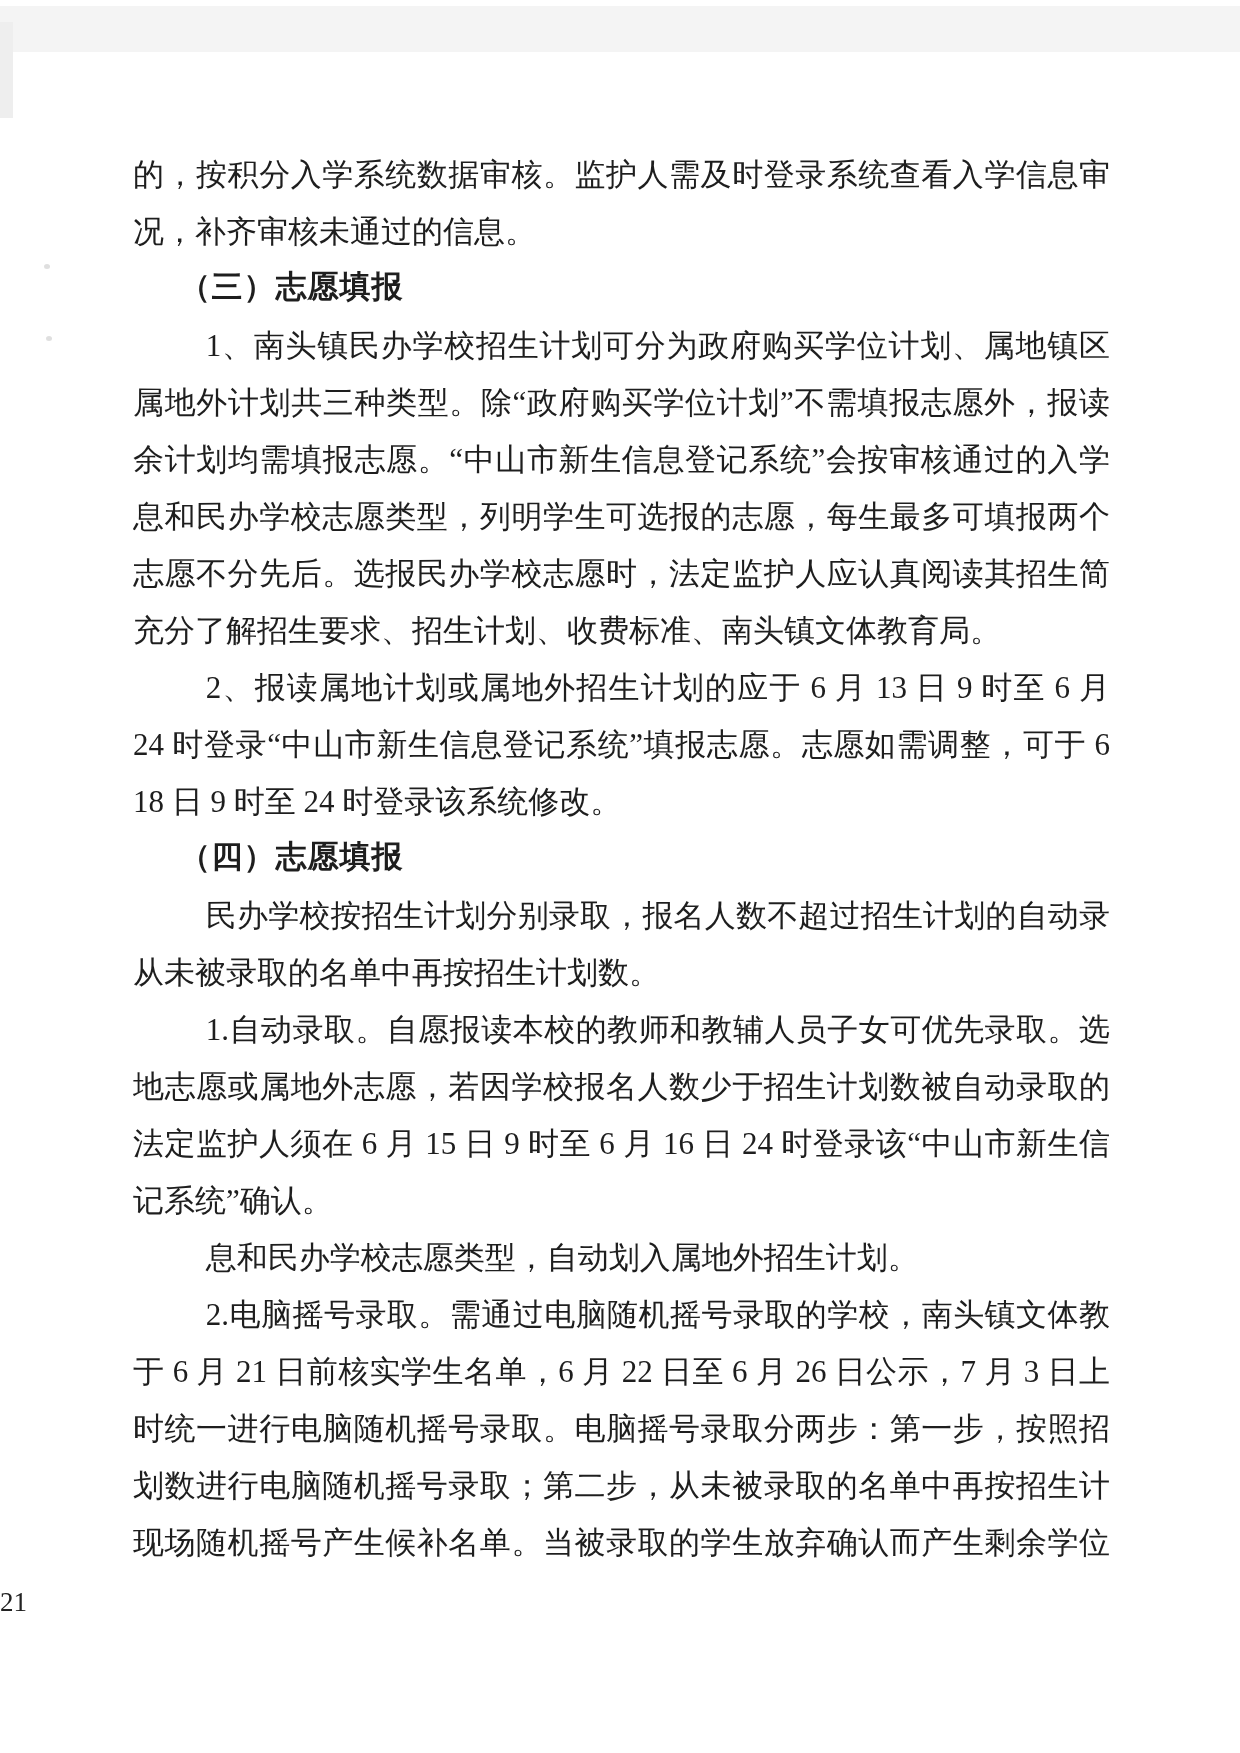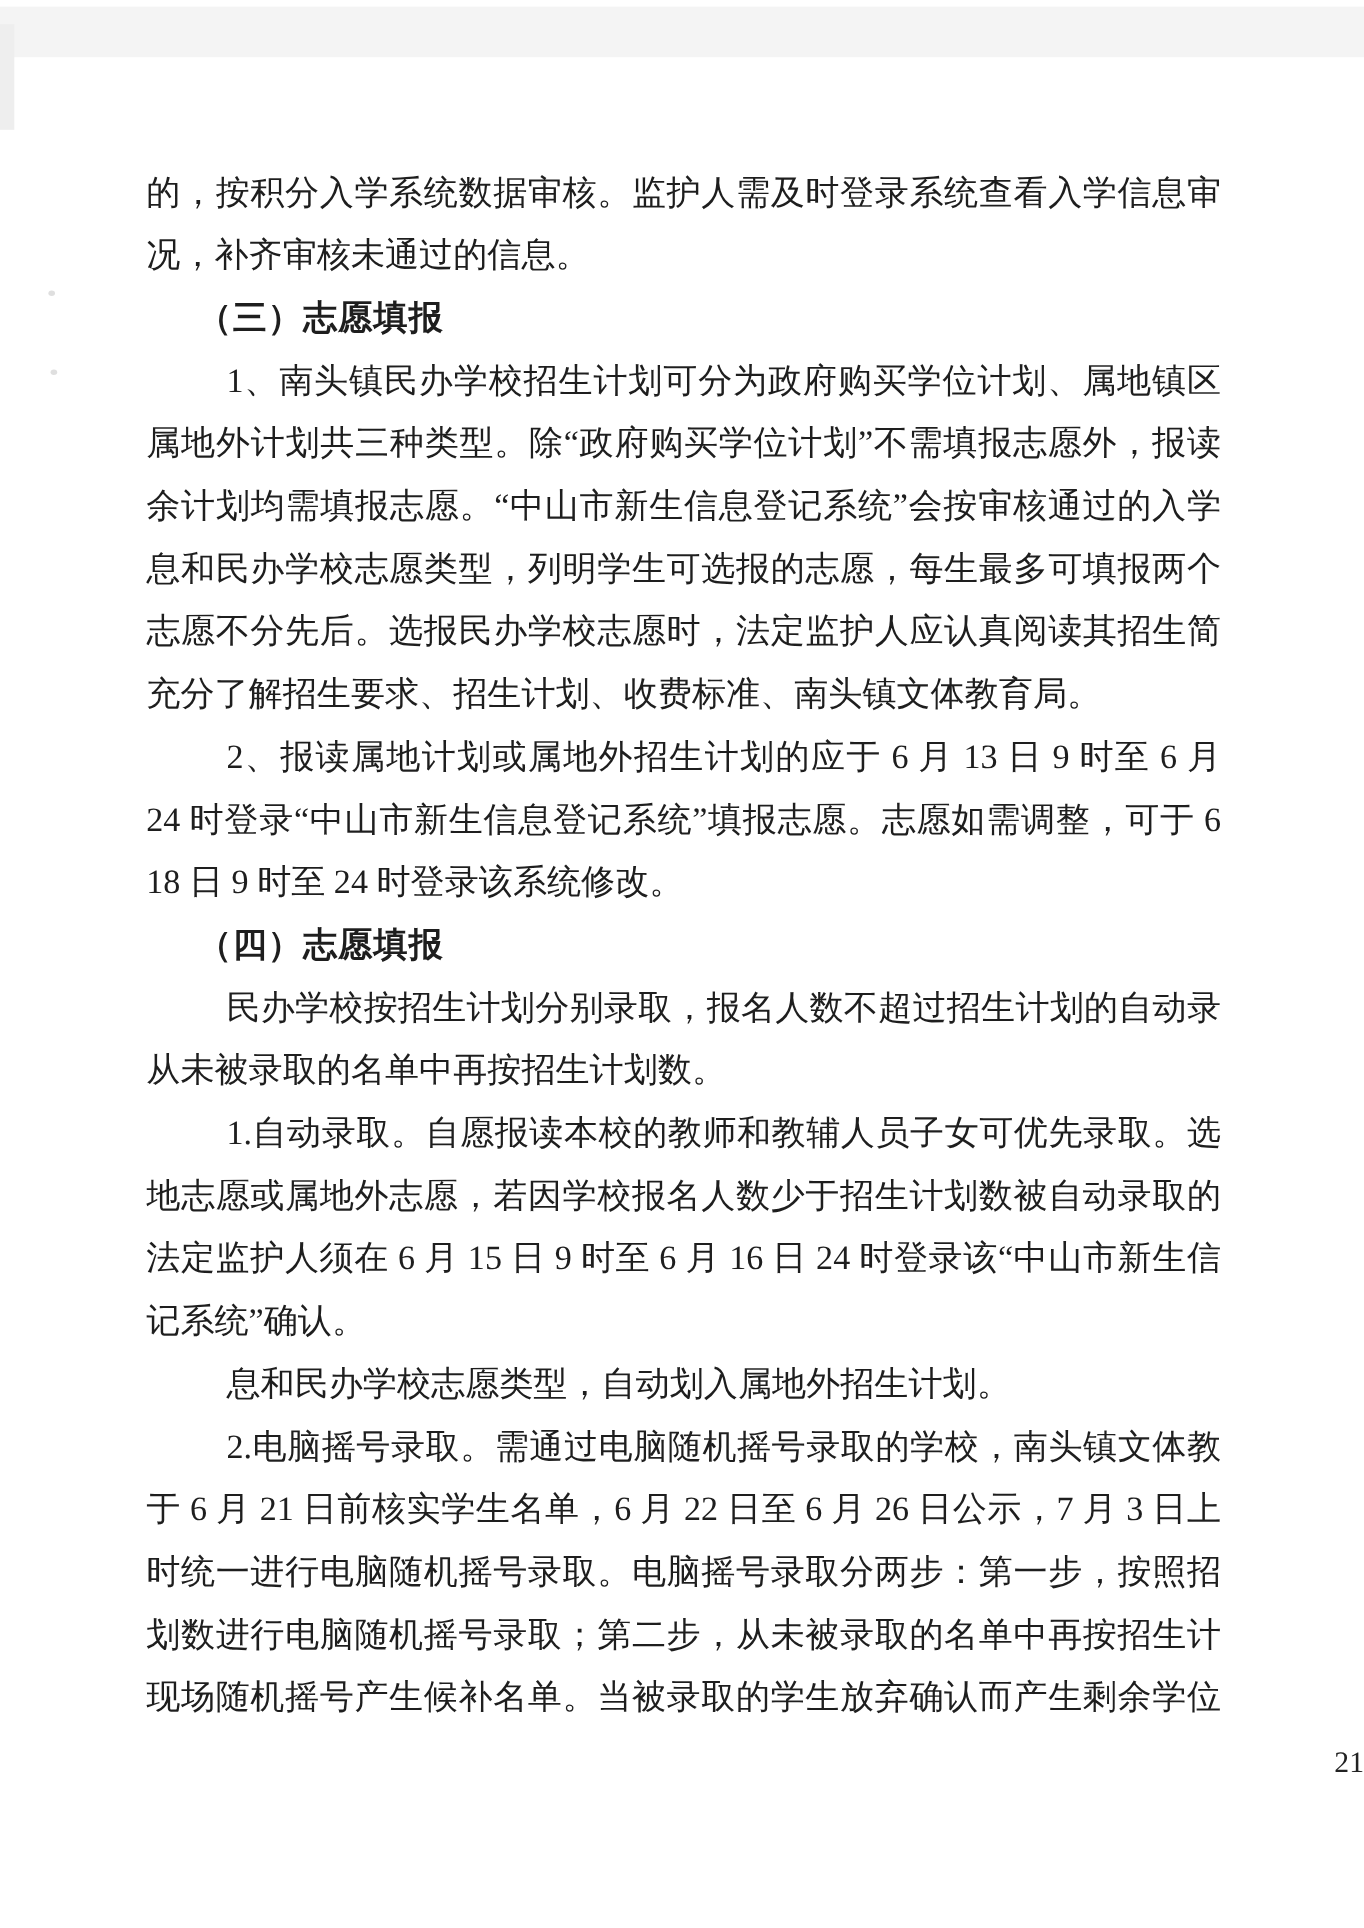--- a/index.html
+++ b/index.html
@@ -49,33 +49,33 @@
     height: 57px;
     color: #1e1e1e;
     text-align: justify;
     text-align-last: left;
     overflow: hidden;
   }
   .line.fill {
     text-align-last: justify;
   }
   .line.heading {
-    font-family: Liberation Serif, serif;
+    font-family: Liberation Mono, monospace;
     font-weight: 700;
     letter-spacing: 1px;
   }
   .line.indent { text-indent: 2.35em; }
   .line.heading.indent { text-indent: 1.5em; }
 
   .page-number {
     position: absolute;
     top: 1586px;
     left: 0;
     width: 1240px;
-    text-align: right;
+    text-align: left;
     font-size: 27px;
     line-height: 32px;
     color: #222222;
     font-family: "Liberation Serif", "DejaVu Serif", serif;
   }
 </style>
 </head>
 <body>
 
 <div class="scan-band"></div>

